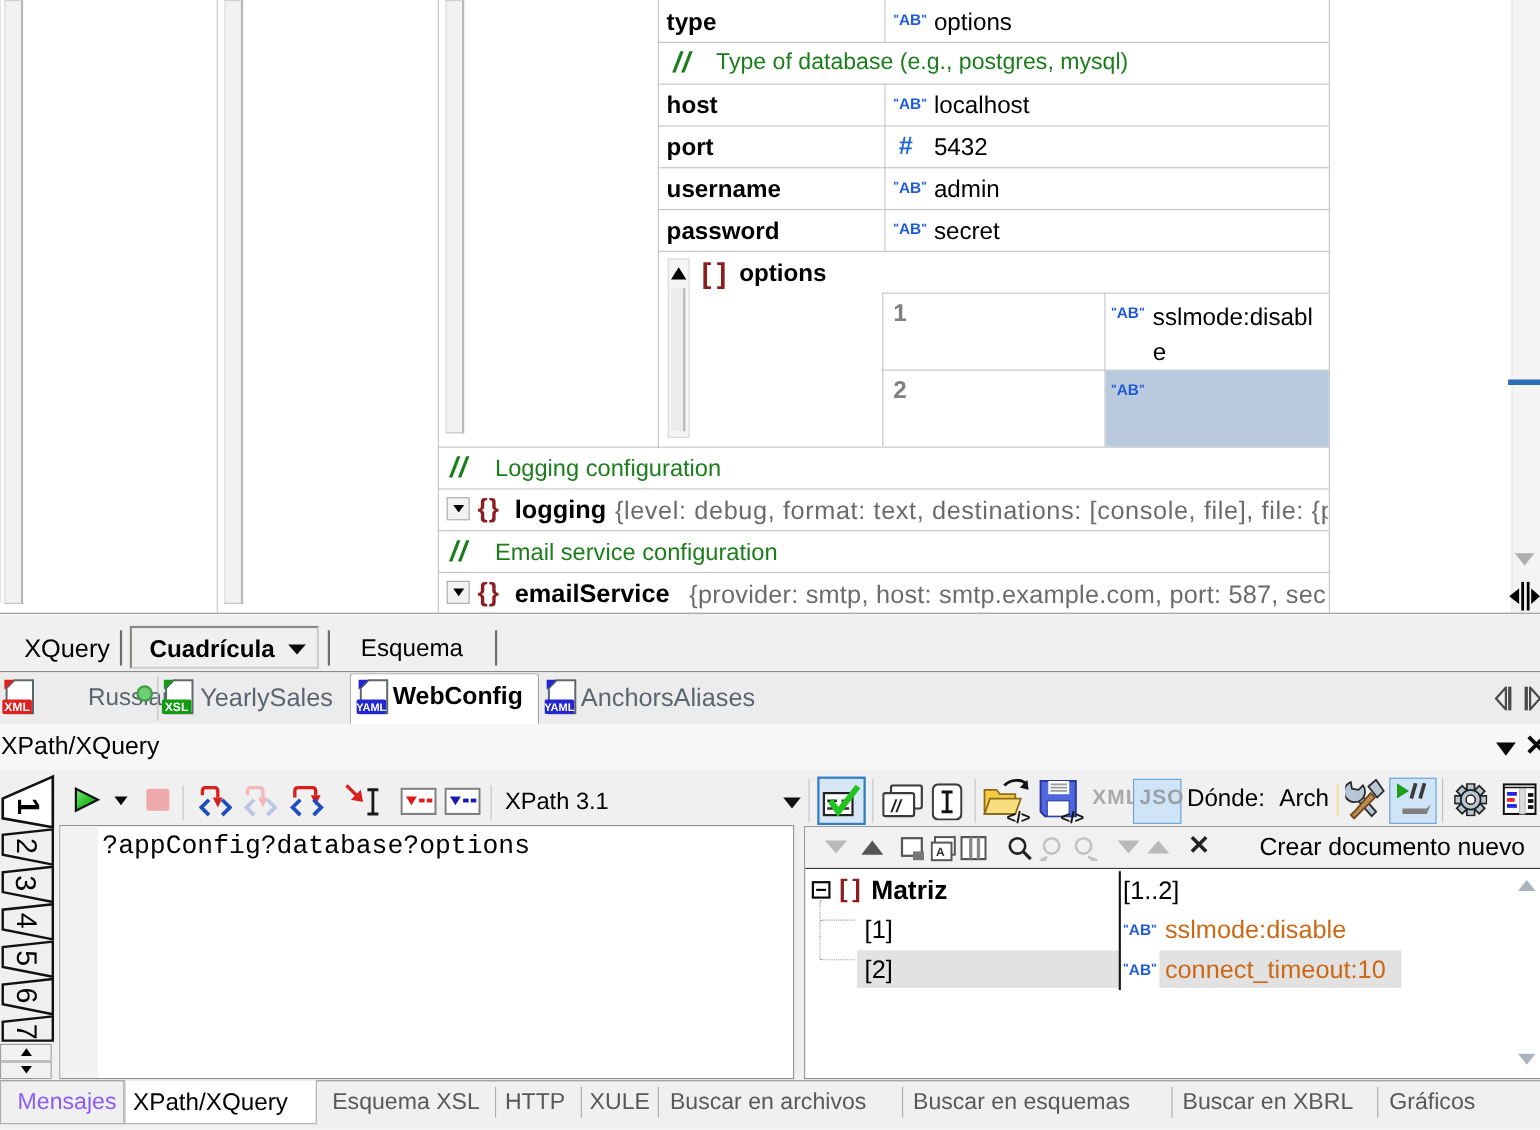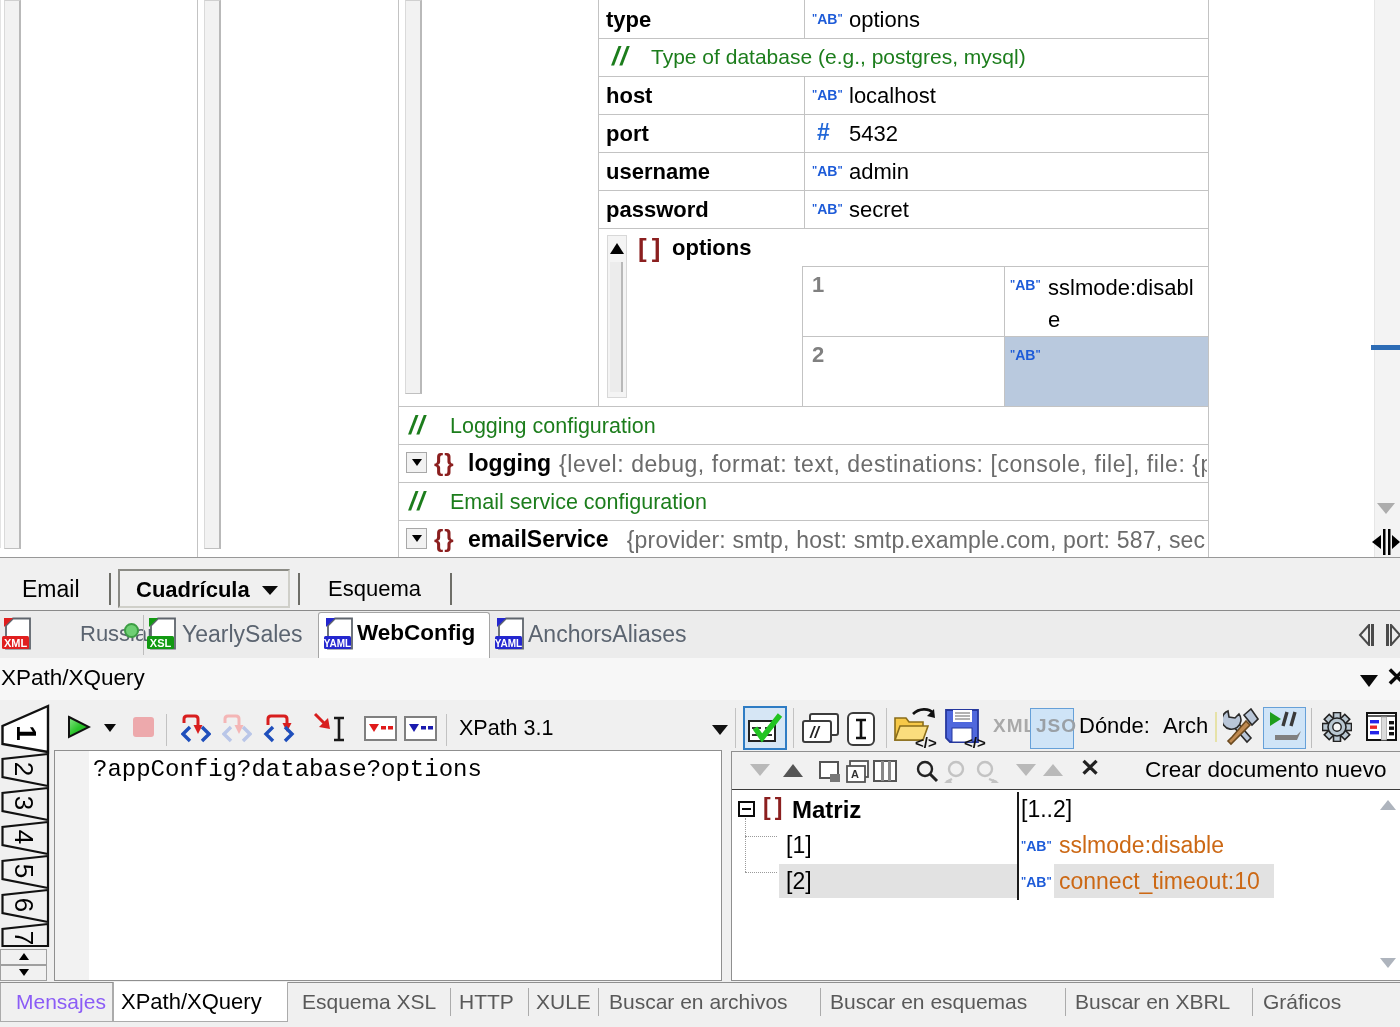--- a/index.html
+++ b/index.html
@@ -109,21 +109,21 @@
 <div class="abs" style="left:1377px;top:503px;width:0;height:0;border-left:9px solid transparent;border-right:9px solid transparent;border-top:11px solid #adadad;"></div>
 <svg class="abs" style="left:1372px;top:527px;" width="28" height="30" viewBox="0 0 28 30">
   <polygon points="0,15 9,8 9,22" fill="#000"></polygon>
   <rect x="11" y="2" width="2.5" height="26" fill="#000"></rect>
   <rect x="16" y="2" width="2.5" height="26" fill="#000"></rect>
   <polygon points="28,15 20,8 20,22" fill="#000"></polygon>
 </svg>
 </div>
 
 <div class="abs" style="left:0;top:557px;width:1400px;height:53px;background:#f0f0f0;border-top:1px solid #989898;">
-  <div class="abs" style="left:22px;top:18px;font-size:23px;color:#000;">Email</div>
+  <div class="abs" style="left:22px;top:18px;font-size:23px;color:#000;">XQuery</div>
   <div class="abs" style="left:109px;top:15px;width:2px;height:32px;background:#6e6e68;"></div>
   <div class="abs" style="left:118px;top:11px;width:172px;height:39px;background:#f0f0f0;border:2px solid;border-color:#8b8b85 #cfcfc9 #cfcfc9 #8b8b85;">
     <div class="abs" style="left:16px;top:6px;font-size:22px;font-weight:bold;color:#000;">Cuadrícula</div>
     <div class="abs" style="left:142px;top:15px;width:0;height:0;border-left:8px solid transparent;border-right:8px solid transparent;border-top:9px solid #0a0a0a;"></div>
   </div>
   <div class="abs" style="left:298px;top:15px;width:2px;height:32px;background:#6e6e68;"></div>
   <div class="abs" style="left:328px;top:18px;font-size:22px;color:#000;">Esquema</div>
   <div class="abs" style="left:450px;top:15px;width:2px;height:32px;background:#6e6e68;"></div>
 </div>
 

